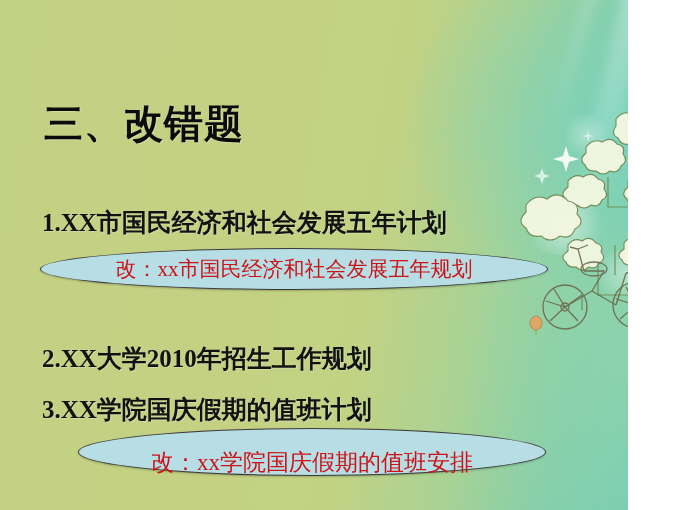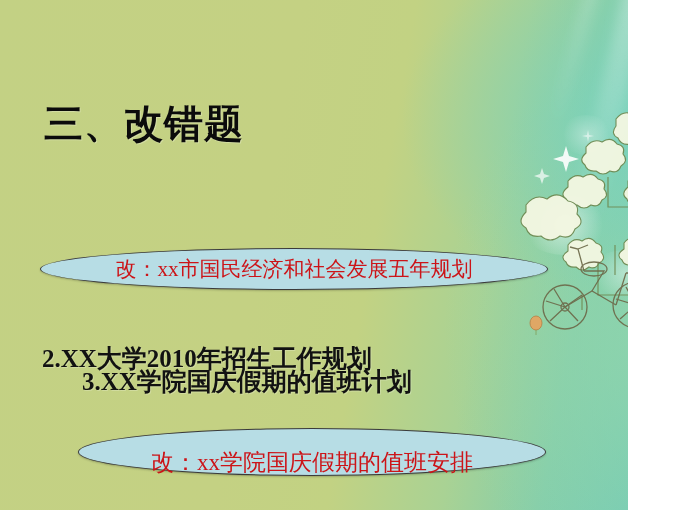--- a/index.html
+++ b/index.html
@@ -67,21 +67,21 @@
     position: absolute;
     font-family: "Liberation Serif", "DejaVu Serif", serif;
     font-size: 25px;
     font-weight: 700;
     color: #121212;
     white-space: nowrap;
     text-shadow: 1px 1px 0 rgba(255,255,255,0.22);
   }
   #q1 { left: 42px; top: 206px; }
   #q2 { left: 42px; top: 297px; margin-top: 45px; }
-  #q3 { left: 42px; top: 365px; margin-left: 40px; }
+  #q3 { left: 42px; top: 393px; }
 
   
   .oval {
     position: absolute;
     box-sizing: border-box;
     border-radius: 50%;
     background: #b7dde5;
     border: 1.5px solid #3b3b3b;
     box-shadow: 0 1px 2px rgba(0,0,0,0.22);
     display: flex;
@@ -158,20 +158,21 @@
   <svg id="sparkles" viewBox="0 0 140 120">
     <g fill="#ffffff" opacity="0.9">
       <path d="M46 26 L49 36 L59 39 L49 42 L46 52 L43 42 L33 39 L43 36 Z"></path>
       <path d="M22 48 L24 54 L30 56 L24 58 L22 64 L20 58 L14 56 L20 54 Z" opacity="0.75"></path>
       <path d="M68 10 L69 15 L74 16 L69 17 L68 22 L67 17 L62 16 L67 15 Z" opacity="0.6"></path>
     </g>
   </svg>
 
   <div id="title">三、改错题</div>
 
+  <div class="q-line" id="q1">1.XX市国民经济和社会发展五年计划</div>
   <div class="oval" id="oval1">
     <span class="ans">改：xx市国民经济和社会发展五年规划</span>
   </div>
 
   <div class="q-line" id="q2">2.XX大学2010年招生工作规划</div>
 
   <div class="q-line" id="q3">3.XX学院国庆假期的值班计划</div>
   <div class="oval" id="oval3">
     <span class="ans">改：xx学院国庆假期的值班安排</span>
   </div>

